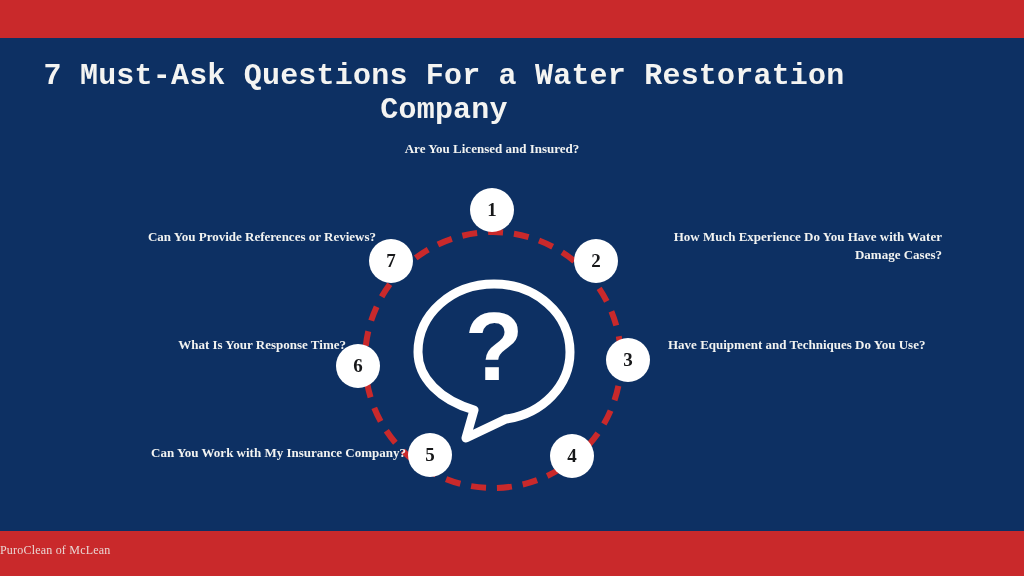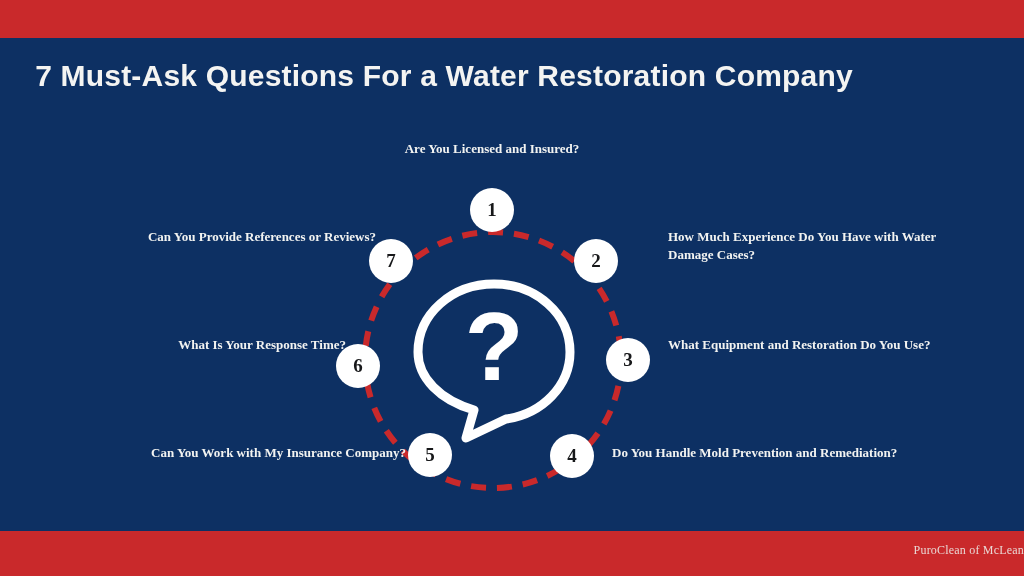--- a/index.html
+++ b/index.html
@@ -24,38 +24,38 @@
     background: #c9292b;
   }
   #top-bar { top: 0; height: 38px; }
   #bottom-bar { top: 531px; height: 45px; }
 
   #footer-text {
     position: absolute;
     left: 0;
     top: 543px;
     width: 1024px;
-    text-align: right;
+    text-align: left;
     color: #e9d7d4;
     font-size: 12px;
     letter-spacing: 0.2px;
     font-family: "Liberation Serif", serif;
   }
 
   #title {
     position: absolute;
     left: 0;
     top: 59px;
     width: 888px;
     text-align: center;
     color: #f4f4f2;
     font-size: 30px;
     font-weight: bold;
     letter-spacing: 0.2px;
-    font-family: Liberation Sans, sans-serif;
+    font-family: Liberation Mono, monospace;
   }
 
   
   #ring-wrap {
     position: absolute;
     left: 355px;
     top: 222px;
     width: 276px;
     height: 276px;
   }
@@ -139,23 +139,22 @@
     <span>5</span>
   </div>
   <div class="node" style="left:336px; top:344px;">
     <span>6</span>
   </div>
   <div class="node" style="left:369px; top:239px;">
     <span>7</span>
   </div>
 
   <div class="label c" style="left:292px; top:140px; width:400px;">Are You Licensed and Insured?</div>
-  <div class="label l" style="left:668px; top:228px; width:310px;">How Much Experience Do You Have with Water Damage Cases?</div>
-  <div class="label l" style="left:668px; top:336px; width:280px;">What Equipment and Restoration Do You Use?</div>
-  <div class="label l" style="left:612px; top:444px; width:300px;">Do You Handle Mold Prevention and Remediation?</div>
+  <div class="label l" style="left:632px; top:228px; width:310px;text-align:right;">How Much Experience Do You Have with Water Damage Cases?</div>
+  <div class="label l" style="left:668px; top:336px; width:280px;">Have Equipment and Techniques Do You Use?</div>
   <div class="label r" style="left:72px; top:336px; width:250px;">What Is Your Response Time?</div>
   <div class="label r" style="left:118px; top:444px; width:264px;">Can You Work with My Insurance Company?</div>
   <div class="label r" style="left:96px; top:228px; width:256px;">Can You Provide References or Reviews?</div>
 
   <div id="bottom-bar" class="bar"></div>
   <div id="footer-text">PuroClean of McLean</div>
 
 </div>
 
 </body></html>

